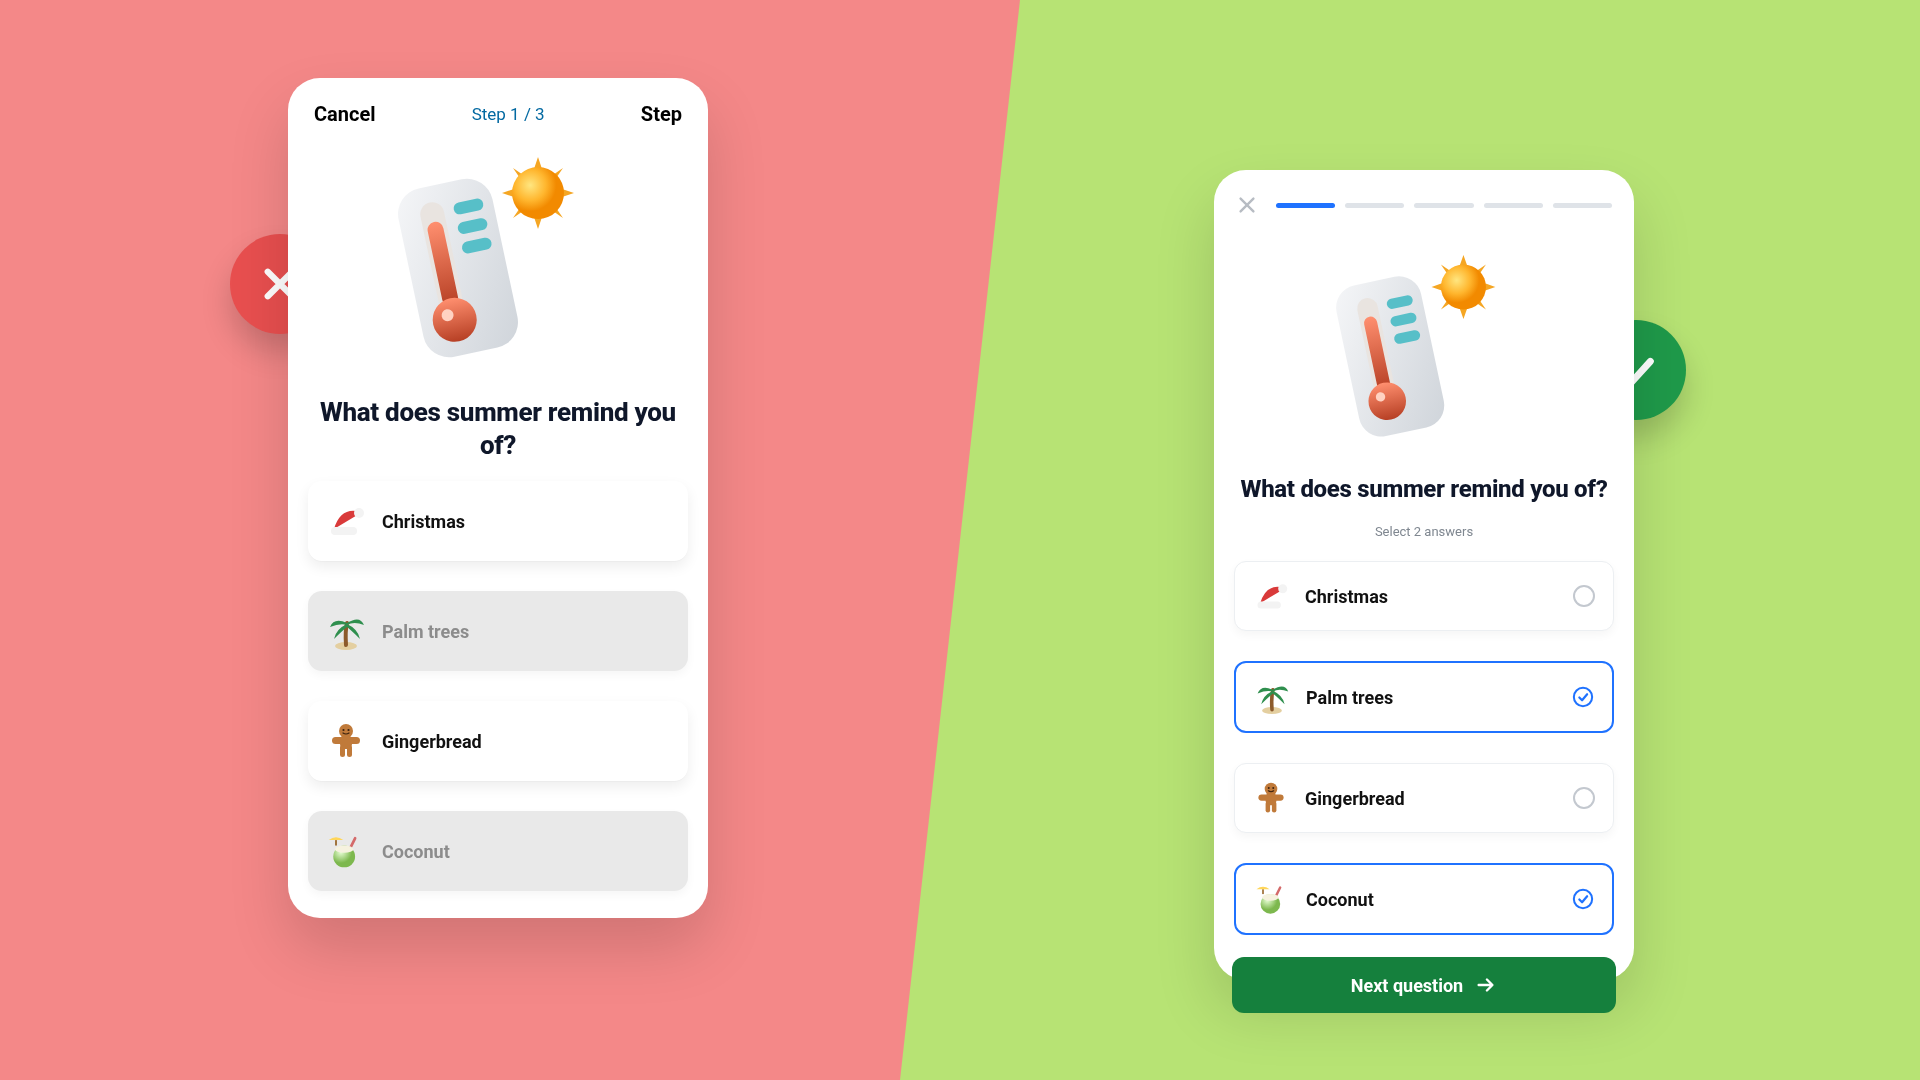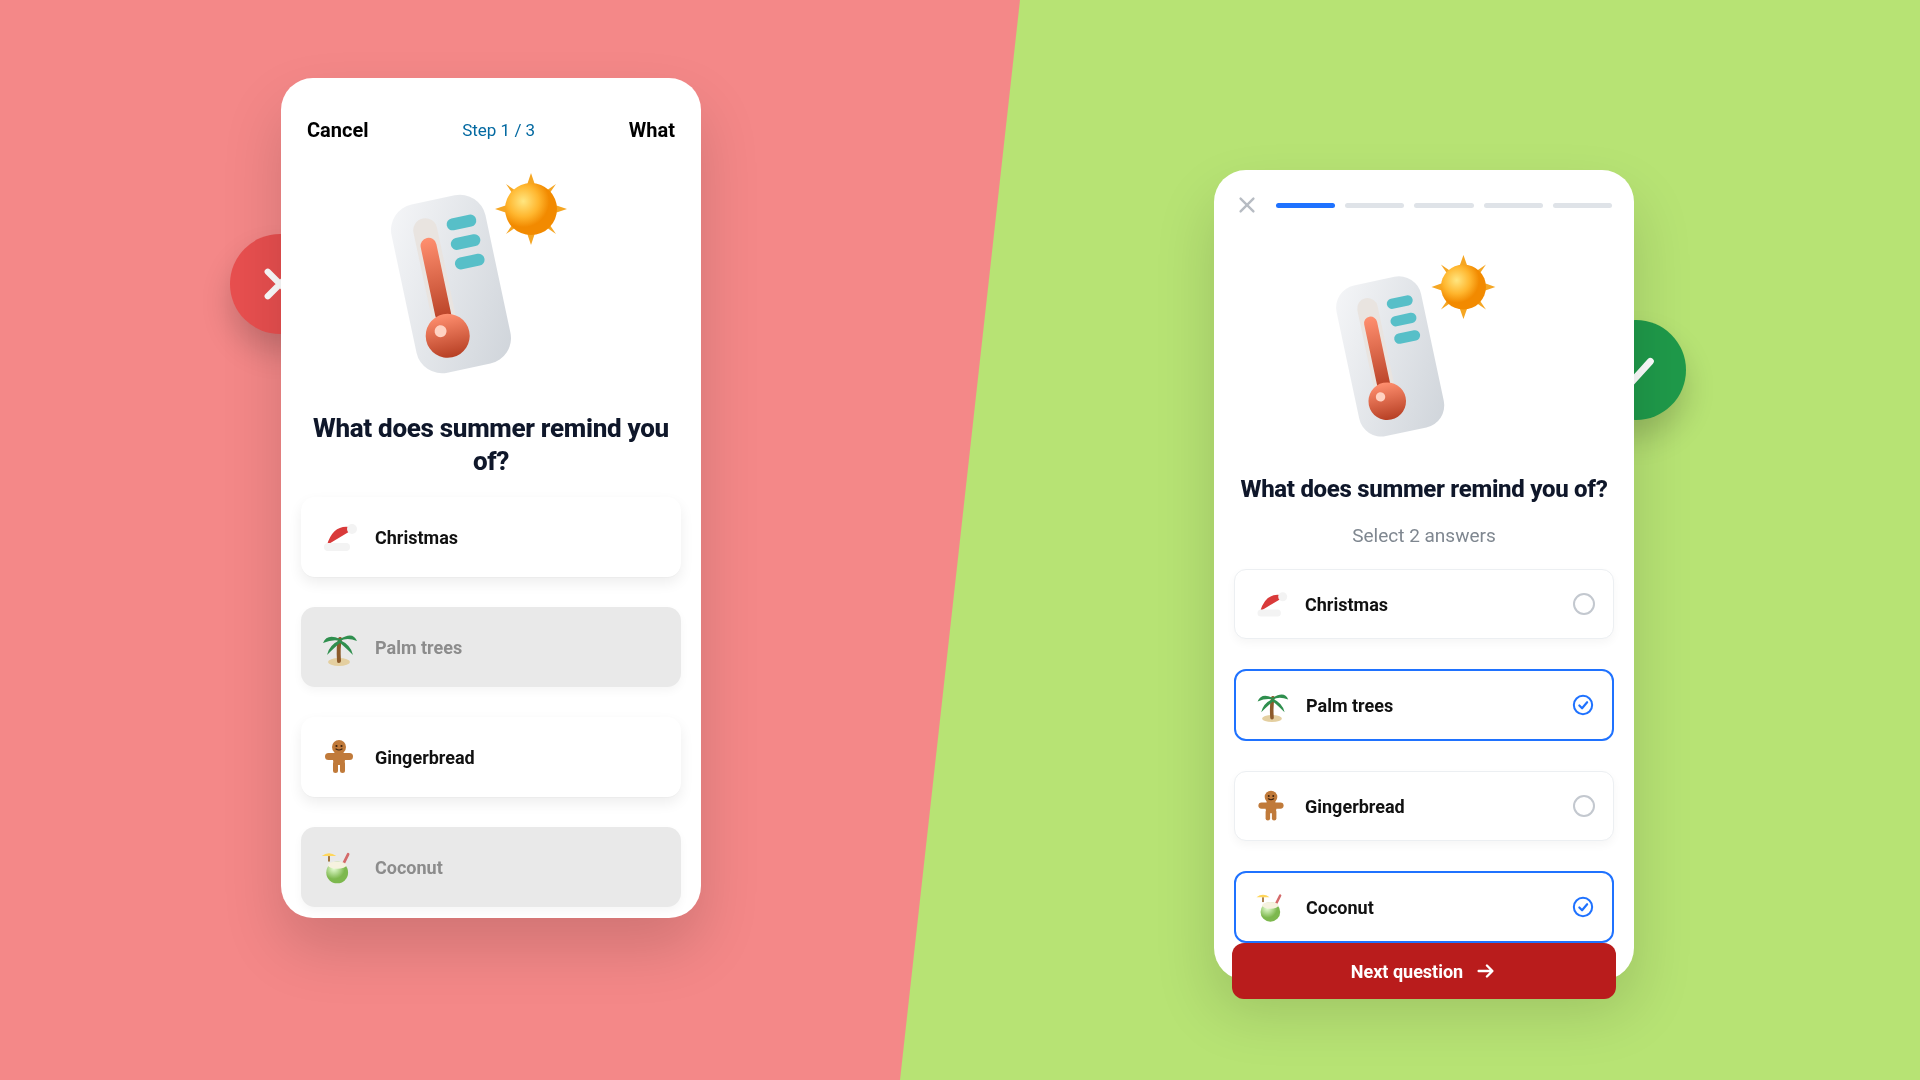--- a/index.html
+++ b/index.html
@@ -14,21 +14,21 @@
   .left-bg {
     position: absolute; top:0; left:0; width: 1020px; height: 1080px;
     background: #f48888;
     clip-path: polygon(0 0, 1020px 0, 900px 1080px, 0 1080px);
   }
 
   .phone {
     position: absolute; width: 420px; background:#fff; border-radius: 32px;
     box-shadow: 0 30px 60px rgba(0,0,0,0.15);
   }
-  .phone.left  { left: 281px; top: 78px; height: 840px; padding: 36px 18px; }
+  .phone.left  { left: 288px; top: 78px; height: 840px; padding: 20px 18px; }
   .phone.right { left:1214px; top:170px; height: 810px; padding: 22px 18px 26px; }
 
   .badge {
     position:absolute; width:100px; height:100px; border-radius:50%;
     display:flex; align-items:center; justify-content:center;
     box-shadow: 0 18px 30px rgba(0,0,0,0.18);
   }
   .badge.bad  { background:#e84f4f; left:230px; top:234px; }
   .badge.good { background:#1f9a4a; left:1586px; top:320px; }
 
@@ -36,21 +36,21 @@
   .l-header { display:flex; justify-content:space-between; align-items:center; padding:4px 8px 14px; }
   .l-header .side { font-weight:700; font-size:20px; color:#000; cursor:pointer; }
   .l-header .step { font-size:17px; color:#0369a1; }
 
   .hero { display:flex; justify-content:center; margin: 8px 0 18px; }
   .hero-art { position:relative; width:200px; height:230px; }
   .hero-art.small { width:190px; height:216px; }
 
   .question { font-size:26px; font-weight:800; text-align:center; color:#0f172a; line-height:1.25; margin: 4px 6px 20px; letter-spacing:-0.3px;}
   .question.small { font-size:24px; font-weight:800; }
-  .sub { text-align:center; color:#7f8790; font-size:19px; margin-bottom:22px; }
+  .sub { text-align:center; color:#7f8790; font-size:13px; margin-bottom:22px; }
 
   .opts { display:flex; flex-direction:column; gap:30px; padding:0 2px; }
   .opt {
     display:flex; align-items:center; gap:16px;
     padding: 20px 18px; border-radius:14px; background:#fff;
     box-shadow: 0 6px 14px rgba(0,0,0,0.07), 0 1px 0 rgba(0,0,0,0.02);
     font-size:18px; font-weight:700; color:#111; cursor:pointer;
   }
   .opt.dim { background:#e9e9e9; color:#8c8c8c; box-shadow: 0 4px 10px rgba(0,0,0,0.04); }
   .opt .icon { width:40px; height:40px; flex:0 0 40px; display:flex; align-items:center; justify-content:center; }
@@ -68,21 +68,21 @@
     box-shadow: 0 4px 10px rgba(0,0,0,0.04);
     font-size:18px; font-weight:700; color:#111; cursor:pointer;
   }
   .ropt.selected { border:2px solid #1f72ff; box-shadow:none; }
   .ropt .icon { width:36px; height:36px; flex:0 0 36px; display:flex; align-items:center; justify-content:center; }
   .ropt .label { flex:1; }
   .radio { width:22px; height:22px; border-radius:50%; border:2px solid #c3c8cf; flex:0 0 22px; }
   .radio.checked { border:none; width:22px; height:22px; }
 
   .cta {
-    background:#b91c1c; color:#fff; border-radius:12px;
+    margin-top:22px; background:#15803d; color:#fff; border-radius:12px;
     display:flex; align-items:center; justify-content:center; gap:12px;
     height:56px; font-size:18px; font-weight:700; cursor:pointer;
   }
 
   
   svg { display:block; }
 </style>
 </head>
 <body>
 
@@ -120,21 +120,21 @@
   <div class="badge good">
     <svg width="46" height="46" viewBox="0 0 24 24">
         <path d="M4.5 12.5 L10 18 L19.5 7.5" stroke="#fff" stroke-width="3.6" stroke-linecap="round" stroke-linejoin="round" fill="none"></path>
       </svg>
   </div>
 
   <div class="phone left">
     <div class="l-header">
       <span class="side">Cancel</span>
       <span class="step">Step 1 / 3</span>
-      <span class="side">What</span>
+      <span class="side">Step</span>
     </div>
 
     <div class="hero">
       <div class="hero-art">
         <svg width="200" height="230" viewBox="0 0 200 230">
 
           <g transform="translate(140,45)">
             <g fill="#f5a623">
               <polygon points="0,-36 6,-18 -6,-18"></polygon>
                 <polygon points="0,36 6,18 -6,18"></polygon>

